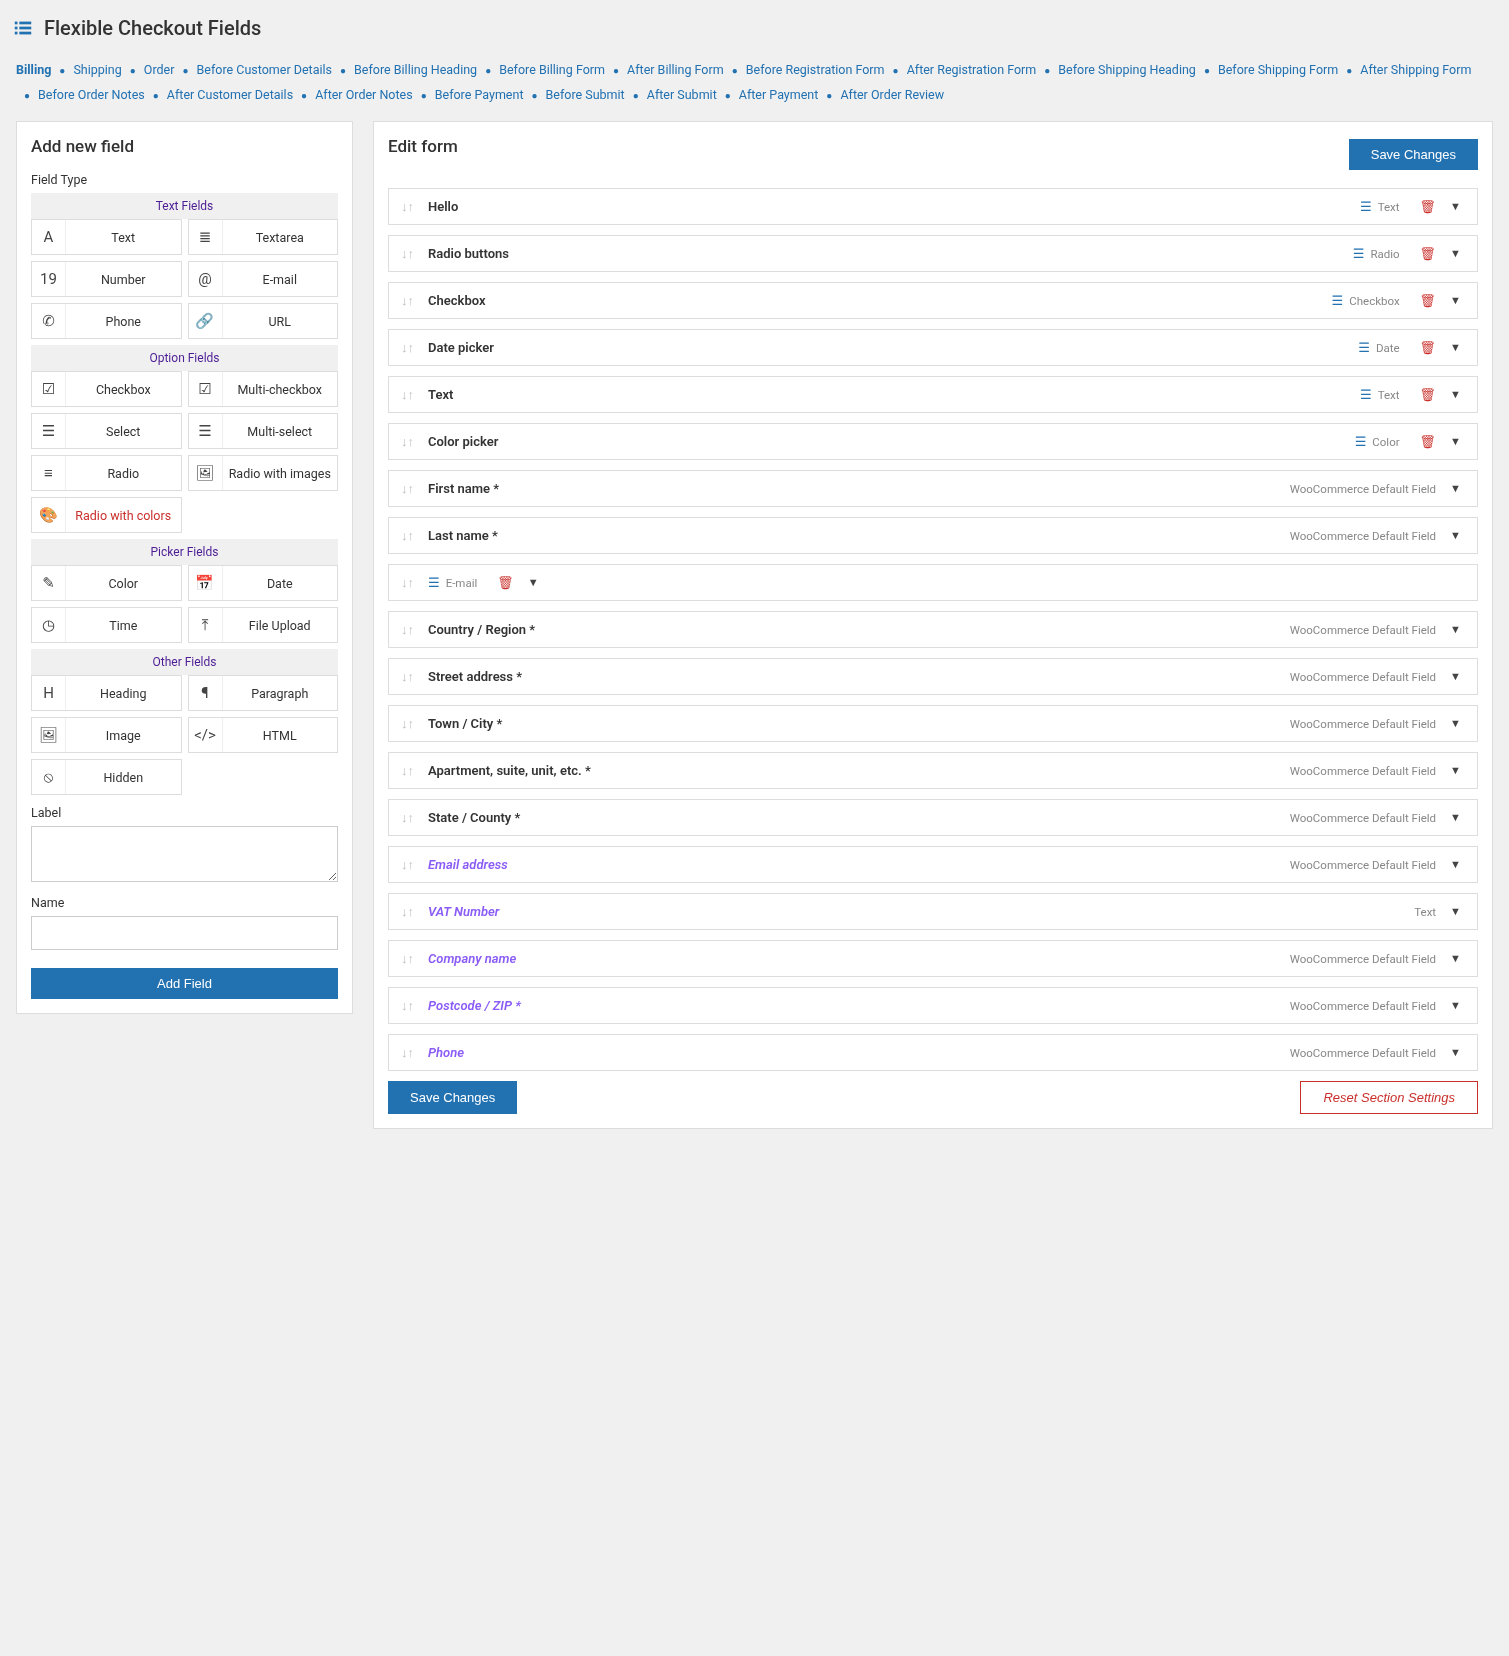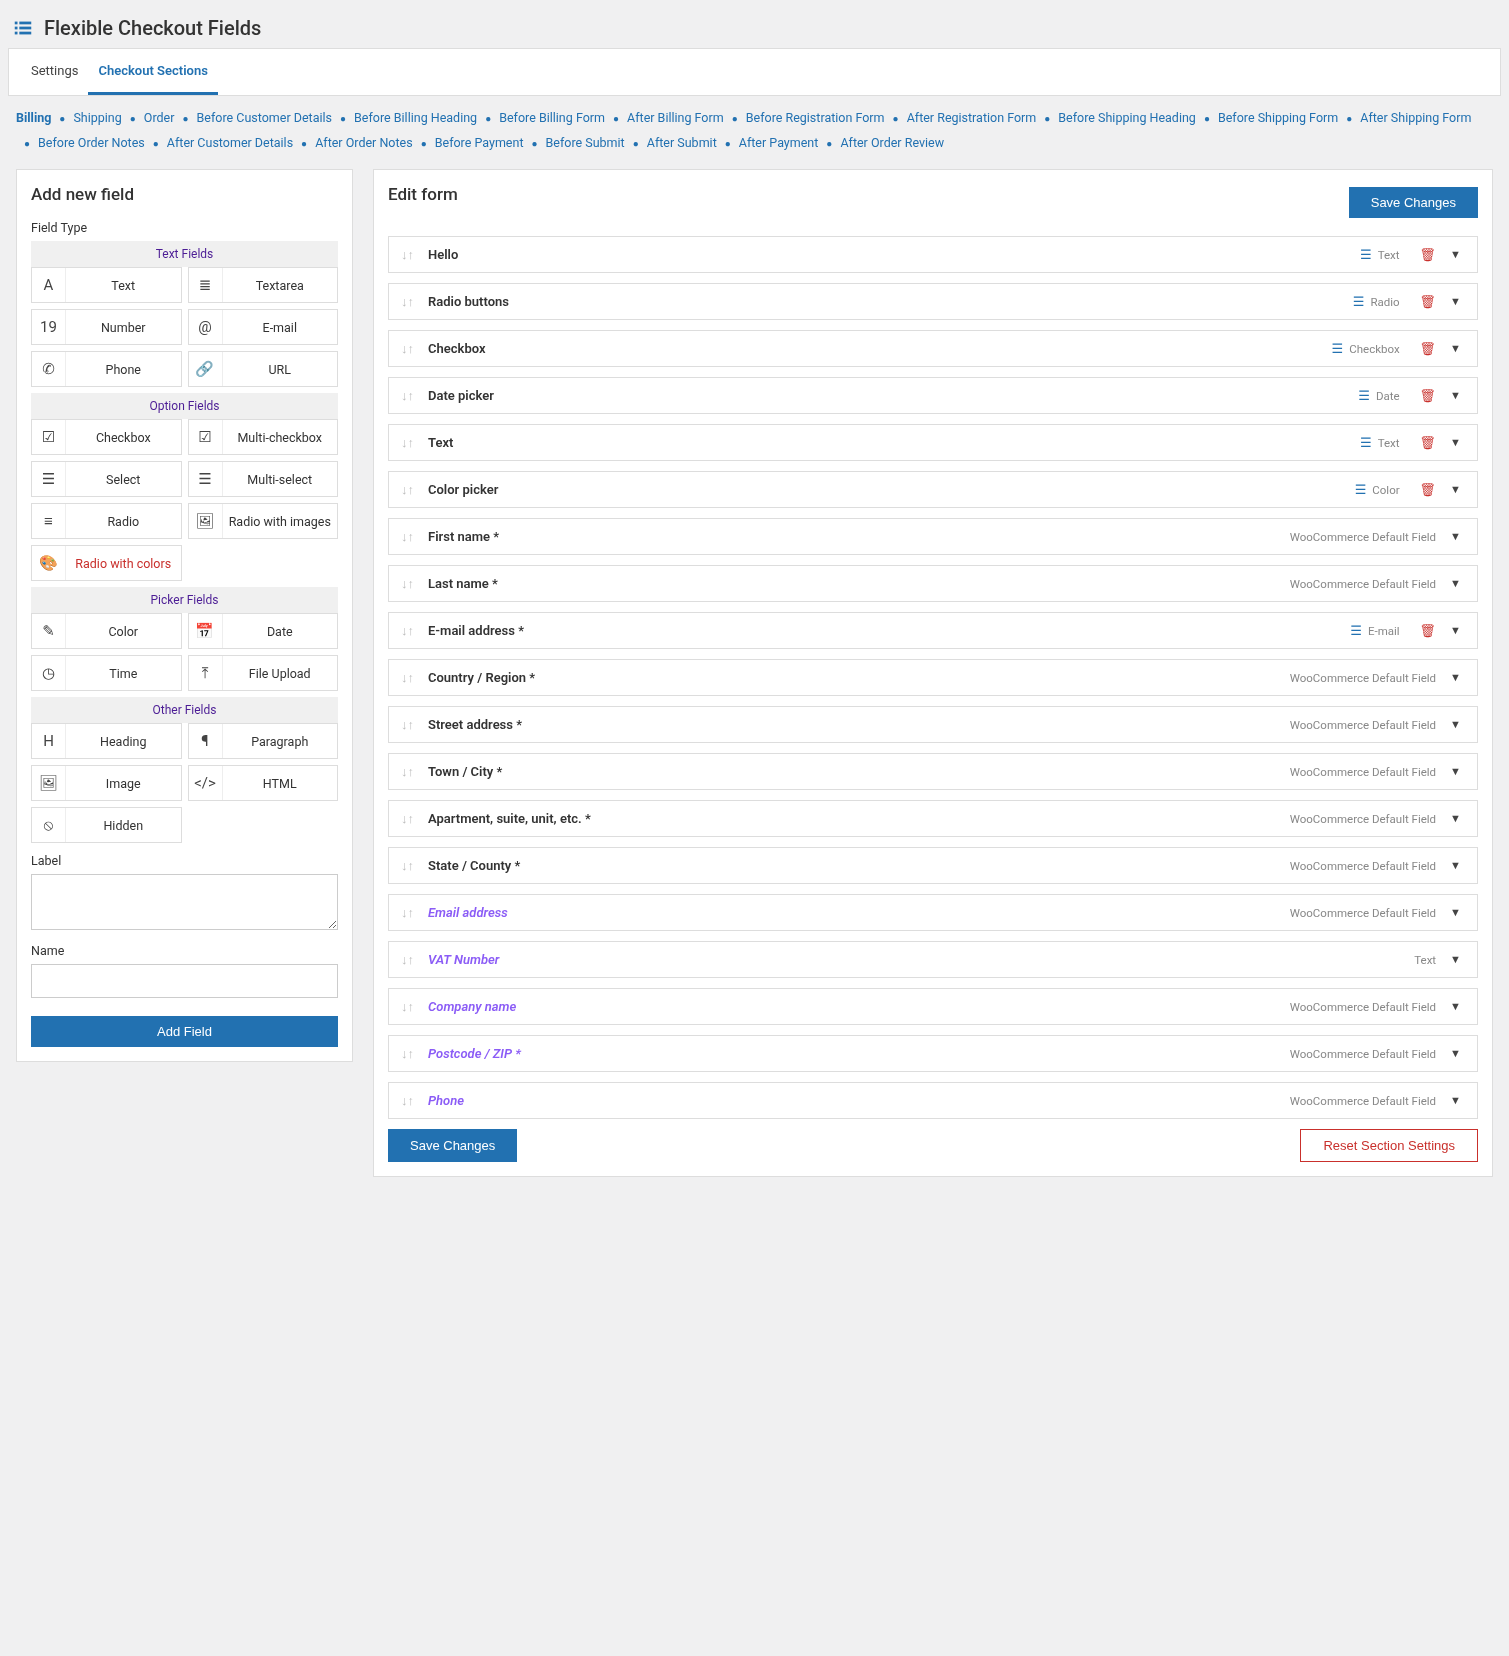--- a/index.html
+++ b/index.html
@@ -15,21 +15,21 @@
 .subnav a { color:#2271b1; font-size:12.5px; text-decoration:none; cursor:pointer; }
 .subnav a.active { font-weight:700; }
 .subnav .sep { color:#2271b1; margin:0 8px; font-size:10px; display:inline-block; }
 .columns { display:flex; gap:20px; align-items:flex-start; padding:8px; }
 .card { background:#fff; border:1px solid #ddd; padding:14px; }
 .left { width:337px; flex-shrink:0; }
 .right { flex:1; }
 .card h2 { font-size:17px; font-weight:500; margin-bottom:16px; }
 .right .head { display:flex; justify-content:space-between; align-items:center; margin-bottom:16px; }
 .btn-primary { background:#2271b1; color:#fff; border:none; padding:8px 22px; font-size:13px; cursor:pointer; }
-.btn-outline { background:#fff; color:#c9302c; border:1px solid #c9302c; padding:8px 22px; font-size:13px; cursor:pointer; }
+.btn-outline { background:#fff; color:#c9302c; border:1px solid #c9302c; padding:8px 22px; font-size:13px; cursor:pointer;font-style:italic; }
 .section-label { font-size:12.5px; color:#333; margin:10px 0 6px; display:block; }
 .group-head { background:#f0f0f0; text-align:center; padding:6px; font-size:12px; color:#4c1d95; }
 .field-grid { display:flex; flex-wrap:wrap; gap:6px; margin-bottom:6px; }
 .field-btn { display:flex; align-items:center; border:1px solid #ddd; background:#fff; cursor:pointer; width:calc(50% - 3px); }
 .field-btn .ico { width:34px; height:34px; display:flex; align-items:center; justify-content:center; color:#444; font-size:15px; border-right:1px solid #eee; }
 .field-btn .lbl { flex:1; text-align:center; font-size:12.5px; color:#333; padding:8px 4px; }
 .field-btn.active .lbl { color:#c9302c; }
 .textarea, .input { width:100%; border:1px solid #ccc; padding:6px; font-size:13px; font-family:inherit; resize:vertical; }
 .textarea { height:56px; }
 .btn-block { width:100%; }
@@ -59,24 +59,20 @@
           <rect x="8" y="5" width="13" height="3"></rect>
           <rect x="3" y="10.5" width="3" height="3"></rect>
           <rect x="8" y="10.5" width="13" height="3"></rect>
           <rect x="3" y="16" width="3" height="3"></rect>
           <rect x="8" y="16" width="13" height="3"></rect>
         </svg>
     </span>
     <h1>Flexible Checkout Fields</h1>
   </div>
 
-  <div class="tabs-bar">
-    <a>Settings</a>
-    <a class="active">Checkout Sections</a>
-  </div>
 
   <div class="subnav" id="subnav"><a class="active">Billing</a><span class="sep">●</span><a>Shipping</a><span class="sep">●</span><a>Order</a><span class="sep">●</span><a>Before Customer Details</a><span class="sep">●</span><a>Before Billing Heading</a><span class="sep">●</span><a>Before Billing Form</a><span class="sep">●</span><a>After Billing Form</a><span class="sep">●</span><a>Before Registration Form</a><span class="sep">●</span><a>After Registration Form</a><span class="sep">●</span><a>Before Shipping Heading</a><span class="sep">●</span><a>Before Shipping Form</a><span class="sep">●</span><a>After Shipping Form</a><span class="sep">●</span><a>Before Order Notes</a><span class="sep">●</span><a>After Customer Details</a><span class="sep">●</span><a>After Order Notes</a><span class="sep">●</span><a>Before Payment</a><span class="sep">●</span><a>Before Submit</a><span class="sep">●</span><a>After Submit</a><span class="sep">●</span><a>After Payment</a><span class="sep">●</span><a>After Order Review</a></div>
 
   <div class="columns">
 
     <div class="card left">
       <h2>Add new field</h2>
       <span class="section-label">Field Type</span>
       <div id="field-groups">
           <div class="group-head">Text Fields</div>
@@ -253,21 +249,20 @@
               <span class="caret">▼</span>
             </div>
             <div class="form-row">
               <span class="drag">↓↑</span>
               <span class="name">Last name *</span>
               <span class="meta">WooCommerce Default Field</span>
               <span class="caret">▼</span>
             </div>
             <div class="form-row">
               <span class="drag">↓↑</span>
-              <span class="name">E-mail address *</span>
               <span class="list-ico">☰</span>
               <span class="meta">E-mail</span>
               <span class="trash">🗑</span>
               <span class="caret">▼</span>
             </div>
             <div class="form-row">
               <span class="drag">↓↑</span>
               <span class="name">Country / Region *</span>
               <span class="meta">WooCommerce Default Field</span>
               <span class="caret">▼</span>

